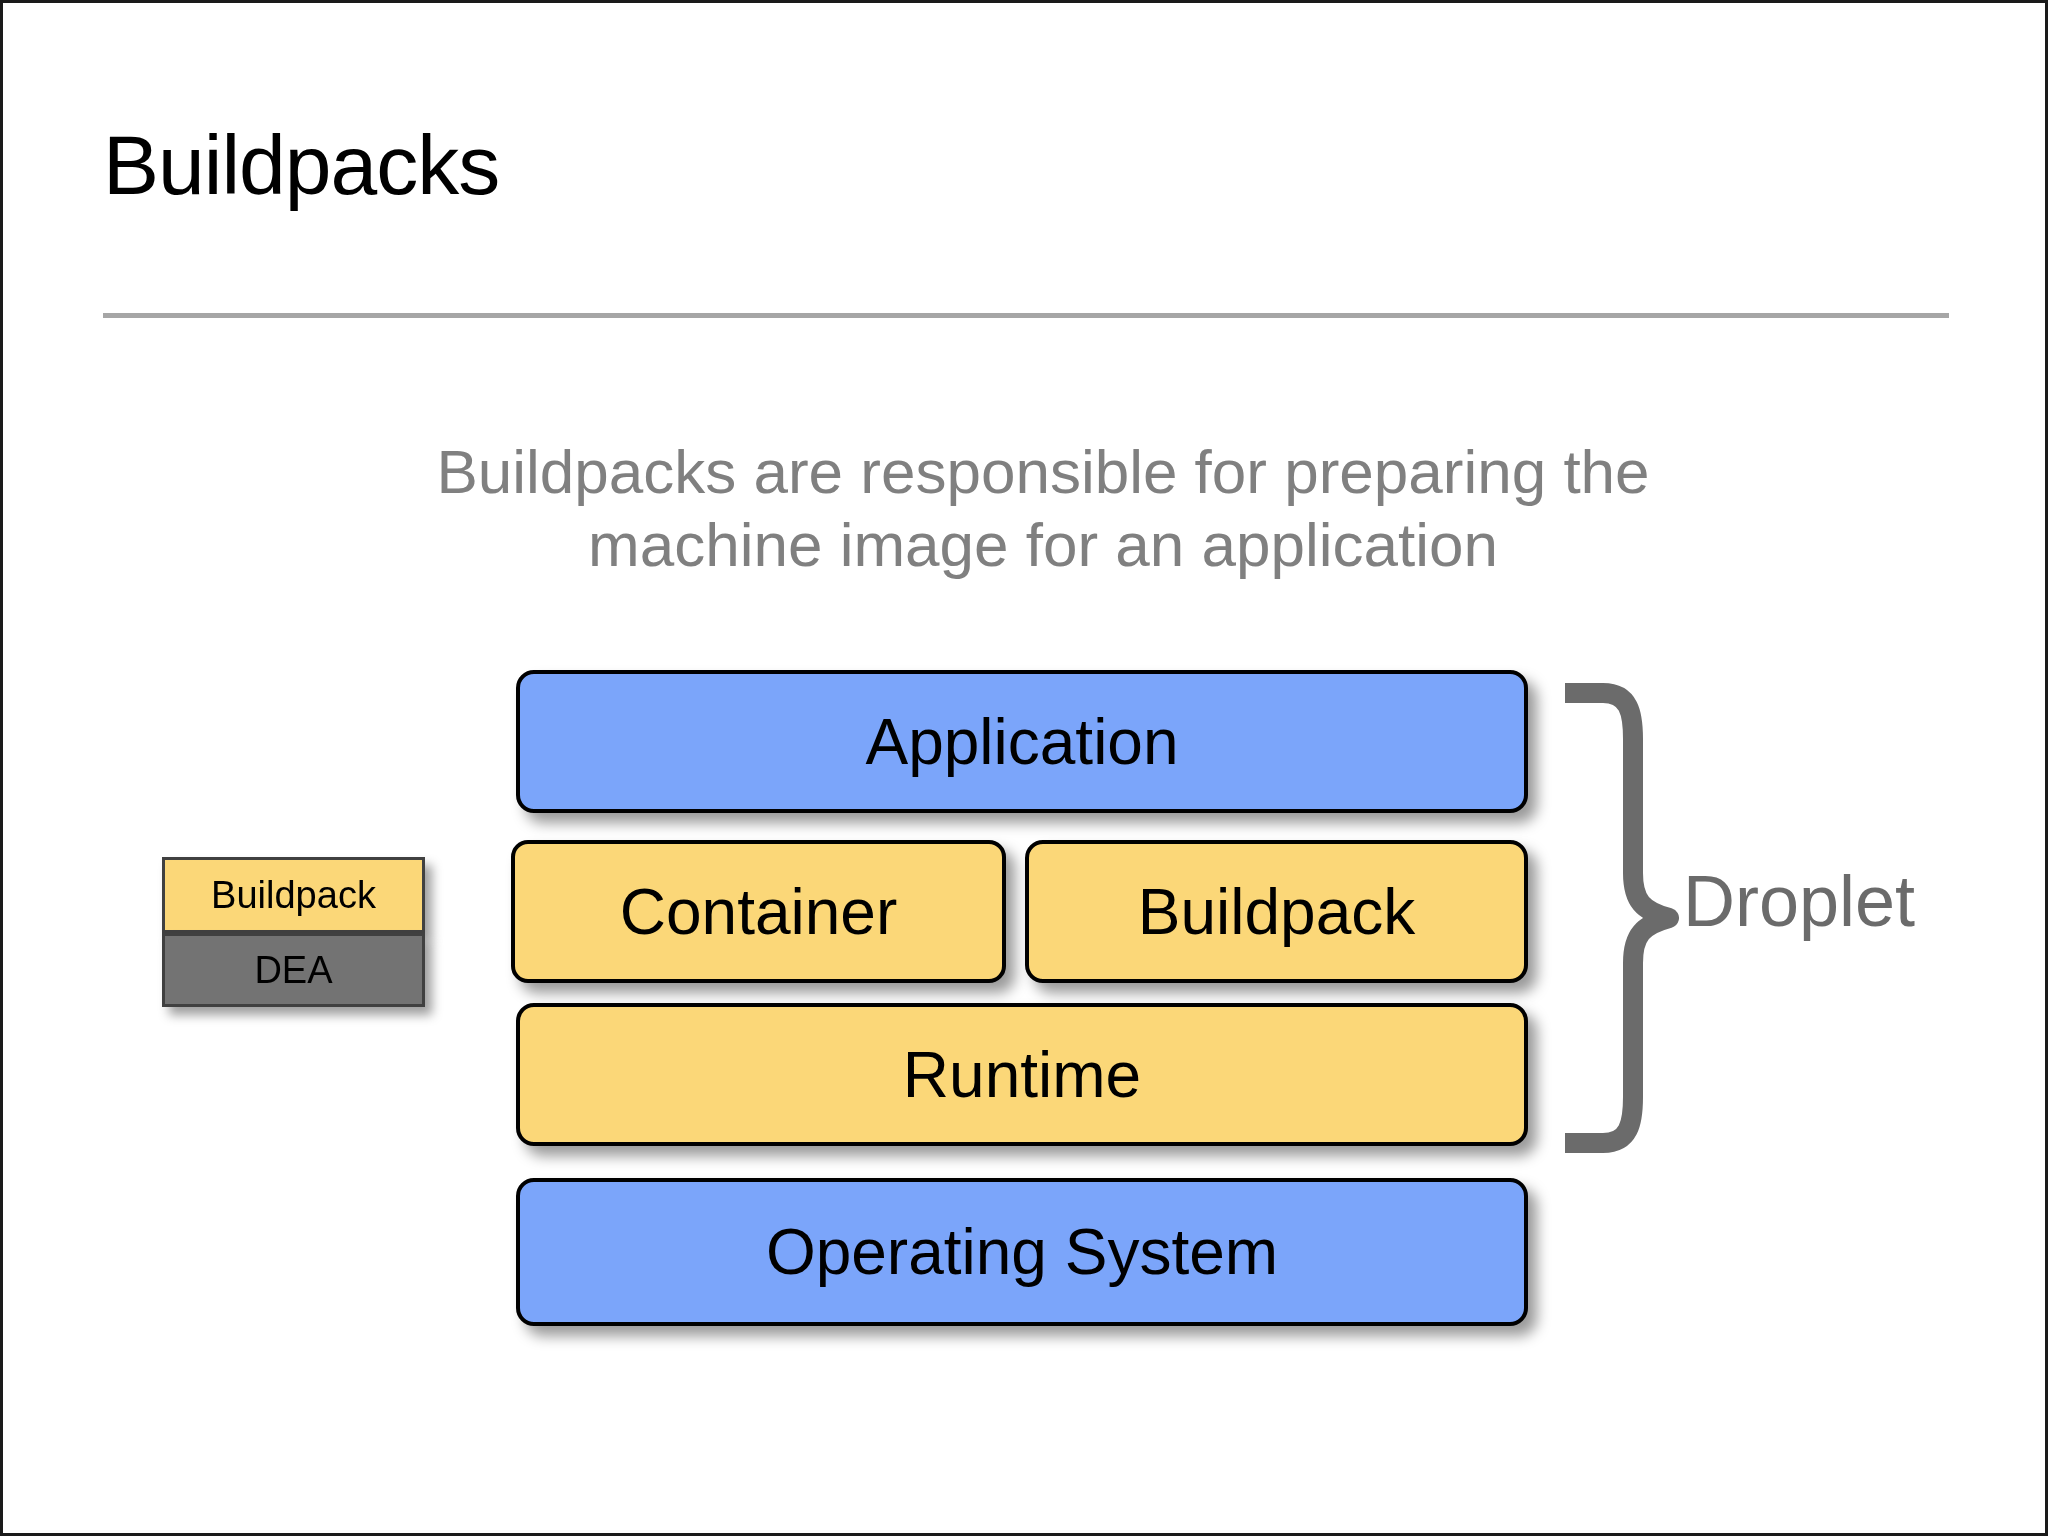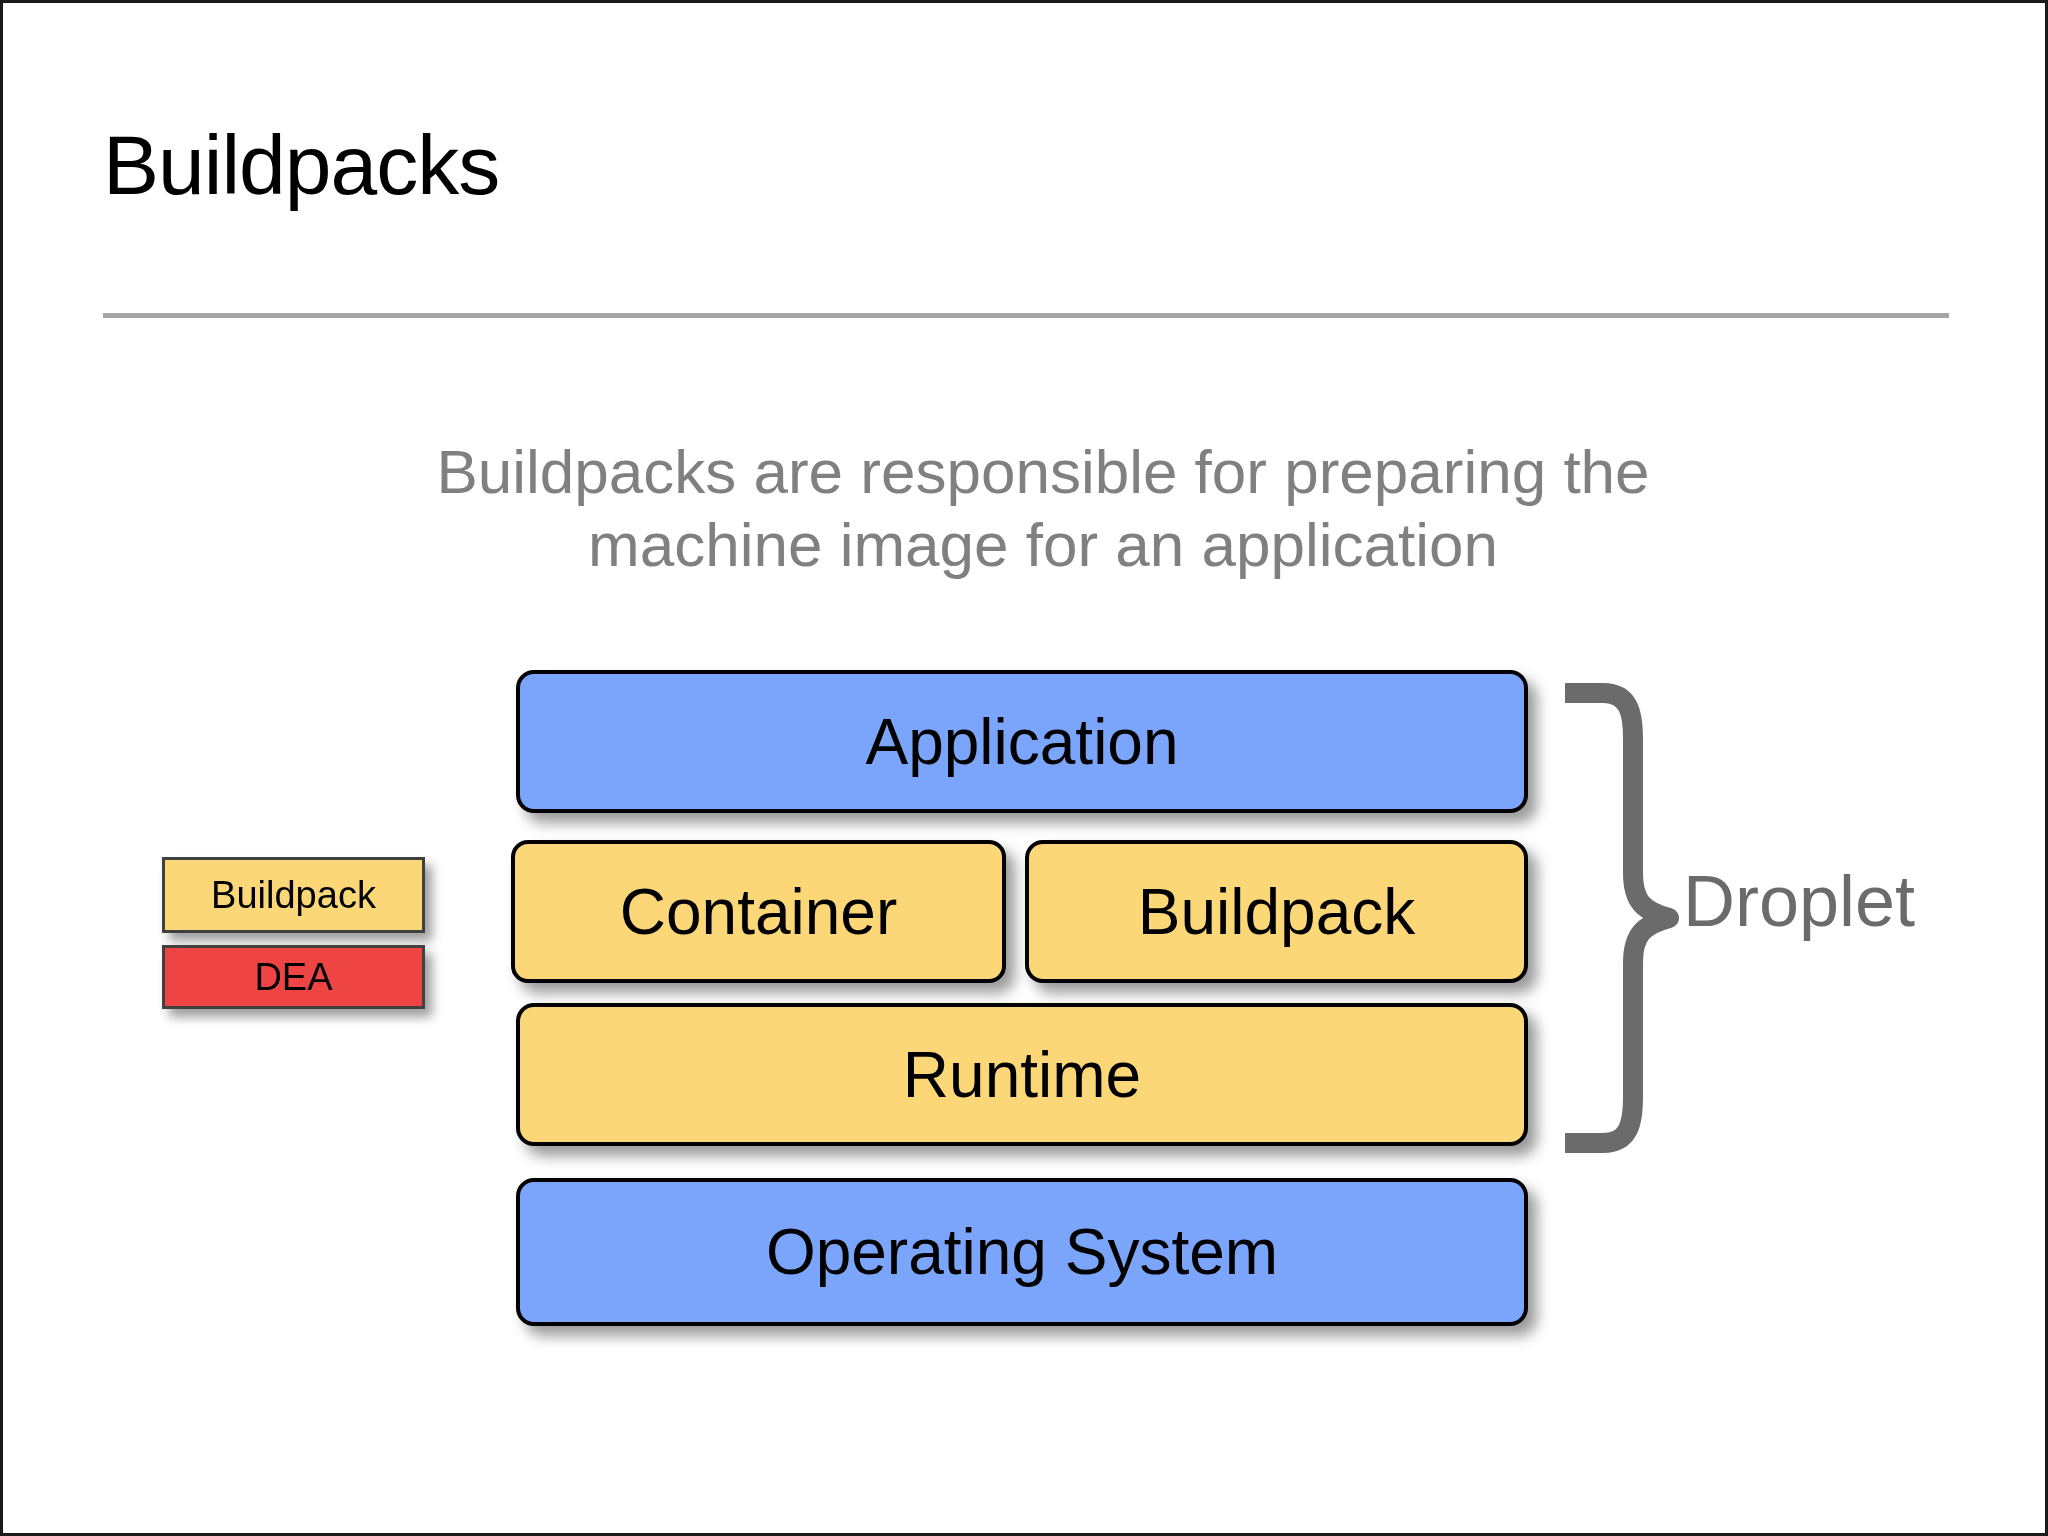--- a/index.html
+++ b/index.html
@@ -73,21 +73,21 @@
     box-sizing: border-box;
     display: flex;
     align-items: center;
     justify-content: center;
     font-size: 38px;
     font-weight: 300;
     color: #000000;
     box-shadow: 7px 8px 10px rgba(0,0,0,0.38);
   }
   .legend-box.yellow { background: #FBD778; }
-  .legend-box.blue   { background: #ef4444; margin-top: 12px; height: 64px; }
+  .legend-box.blue   { background: #737373; height: 74px; }
 
   
   .stack-box {
     position: absolute;
     border: 4px solid #000000;
     border-radius: 18px;
     box-sizing: border-box;
     display: flex;
     align-items: center;
     justify-content: center;

